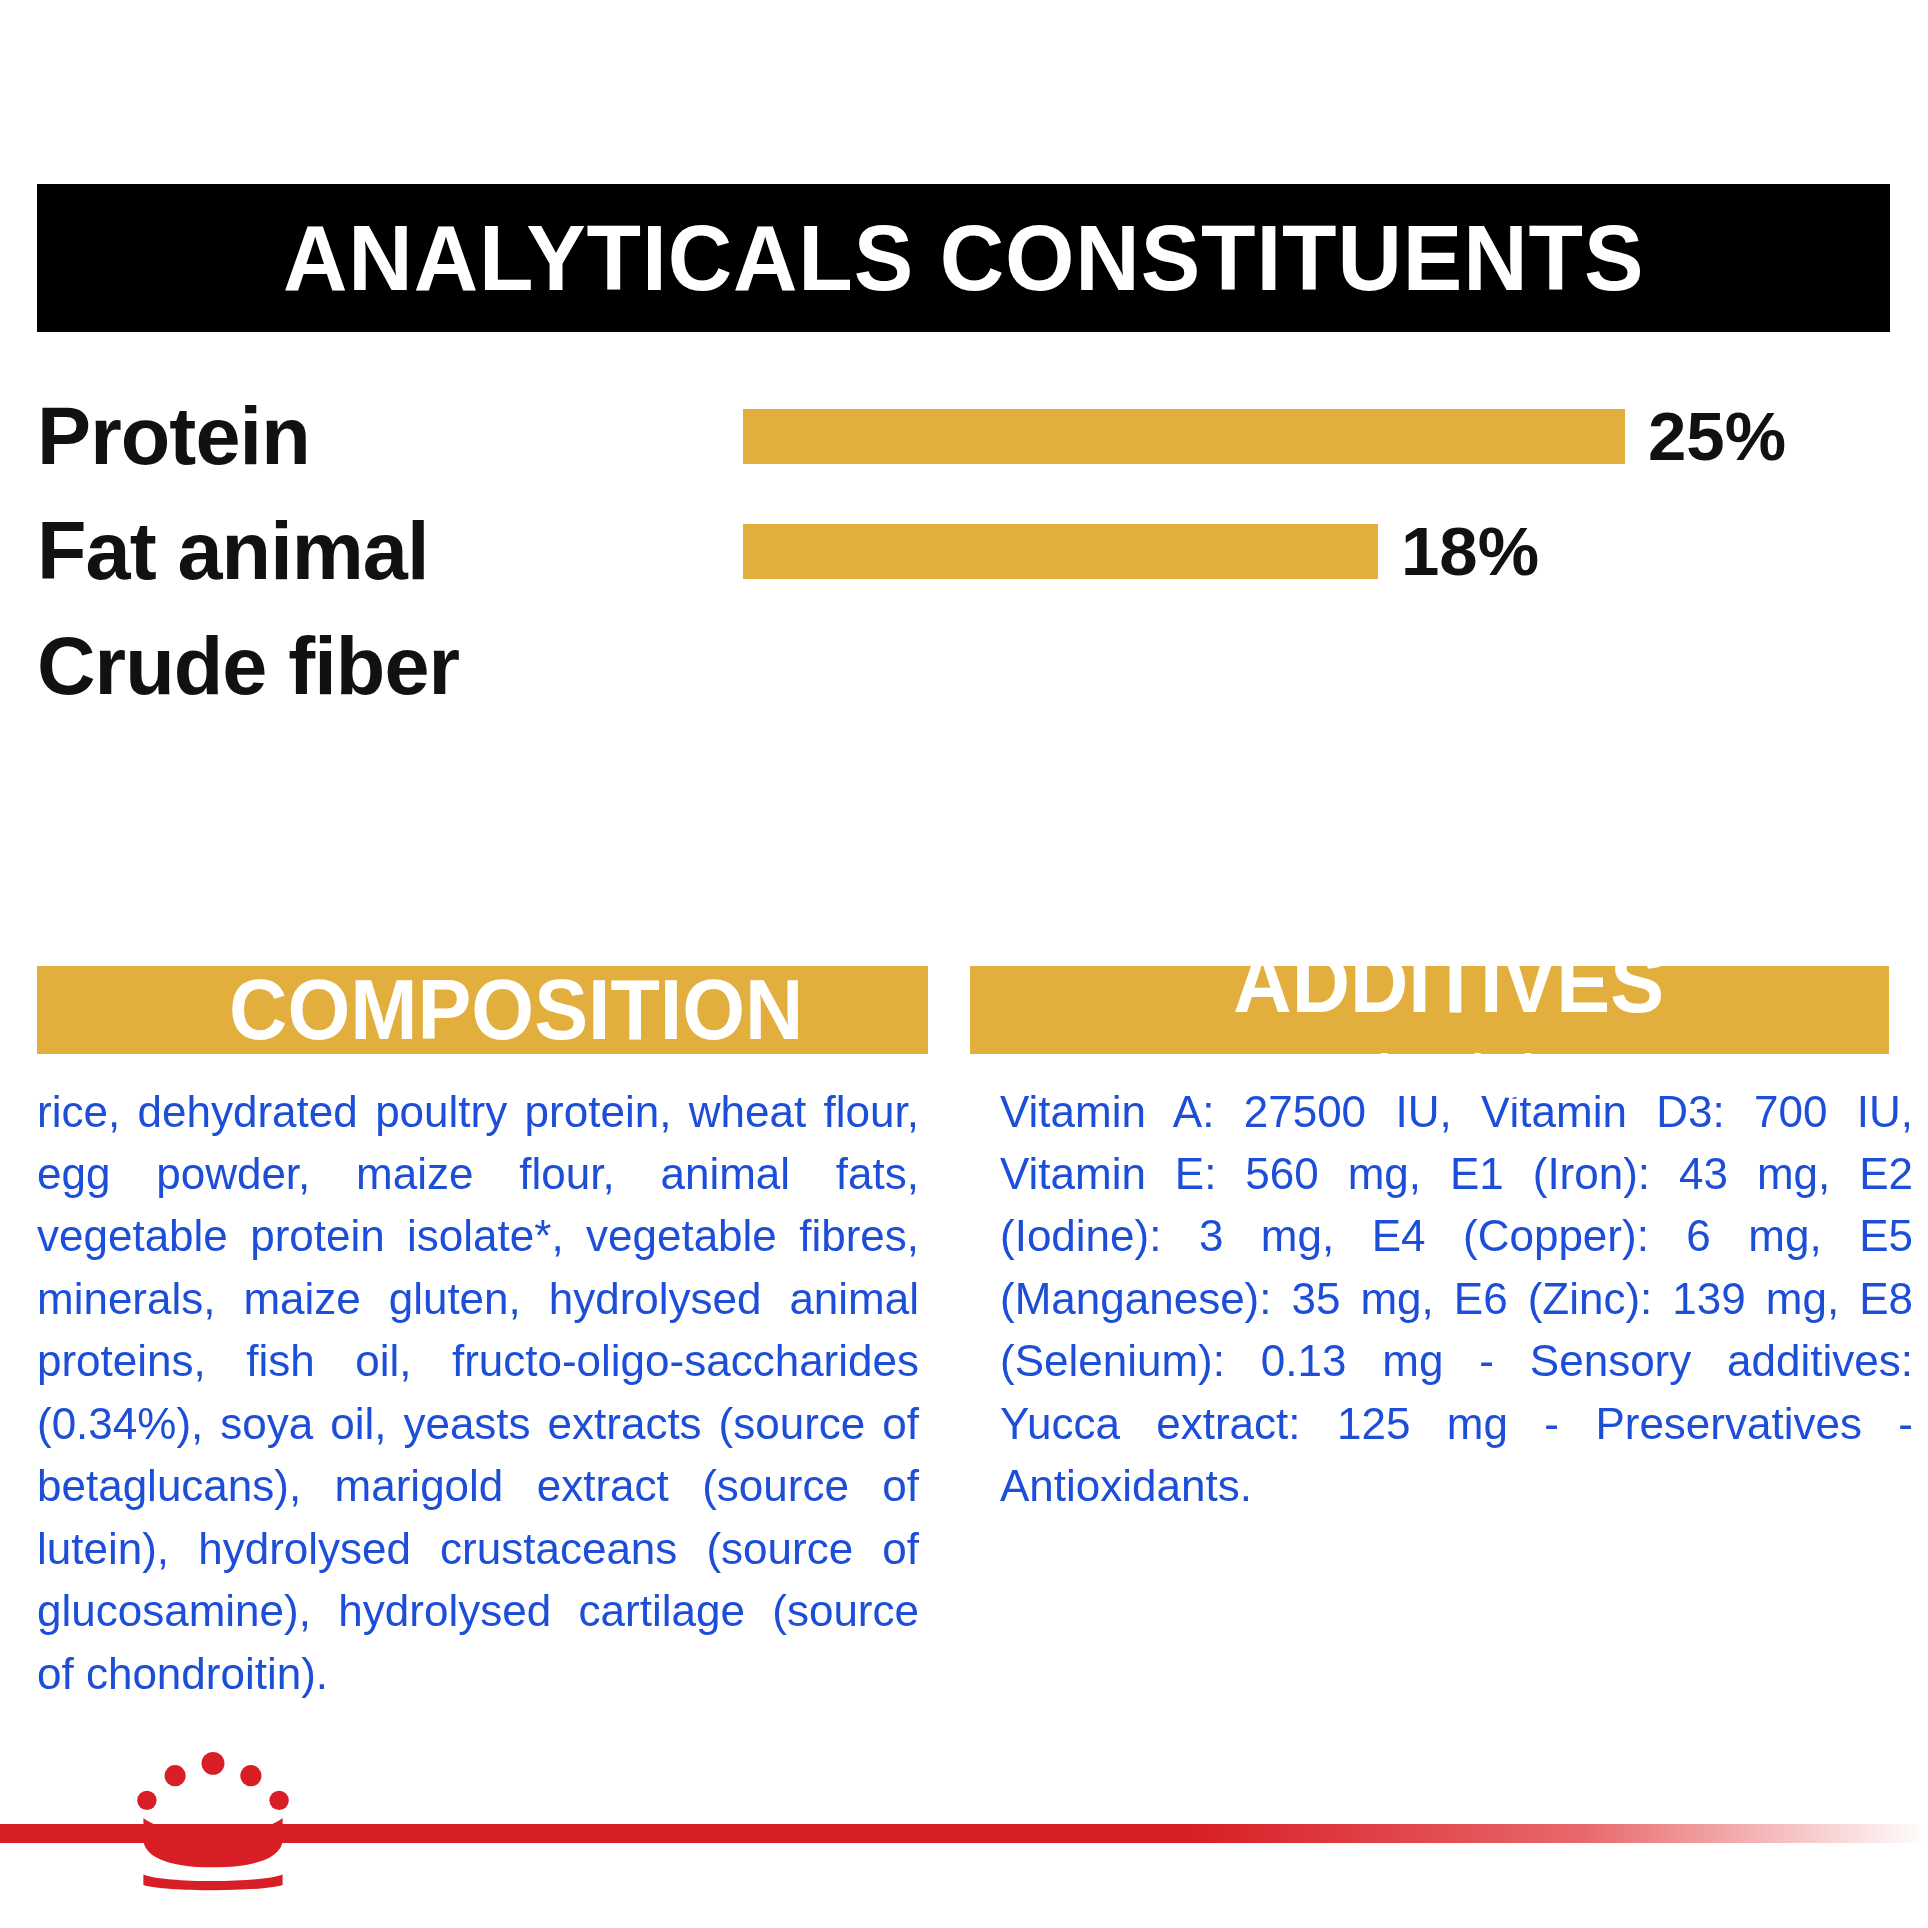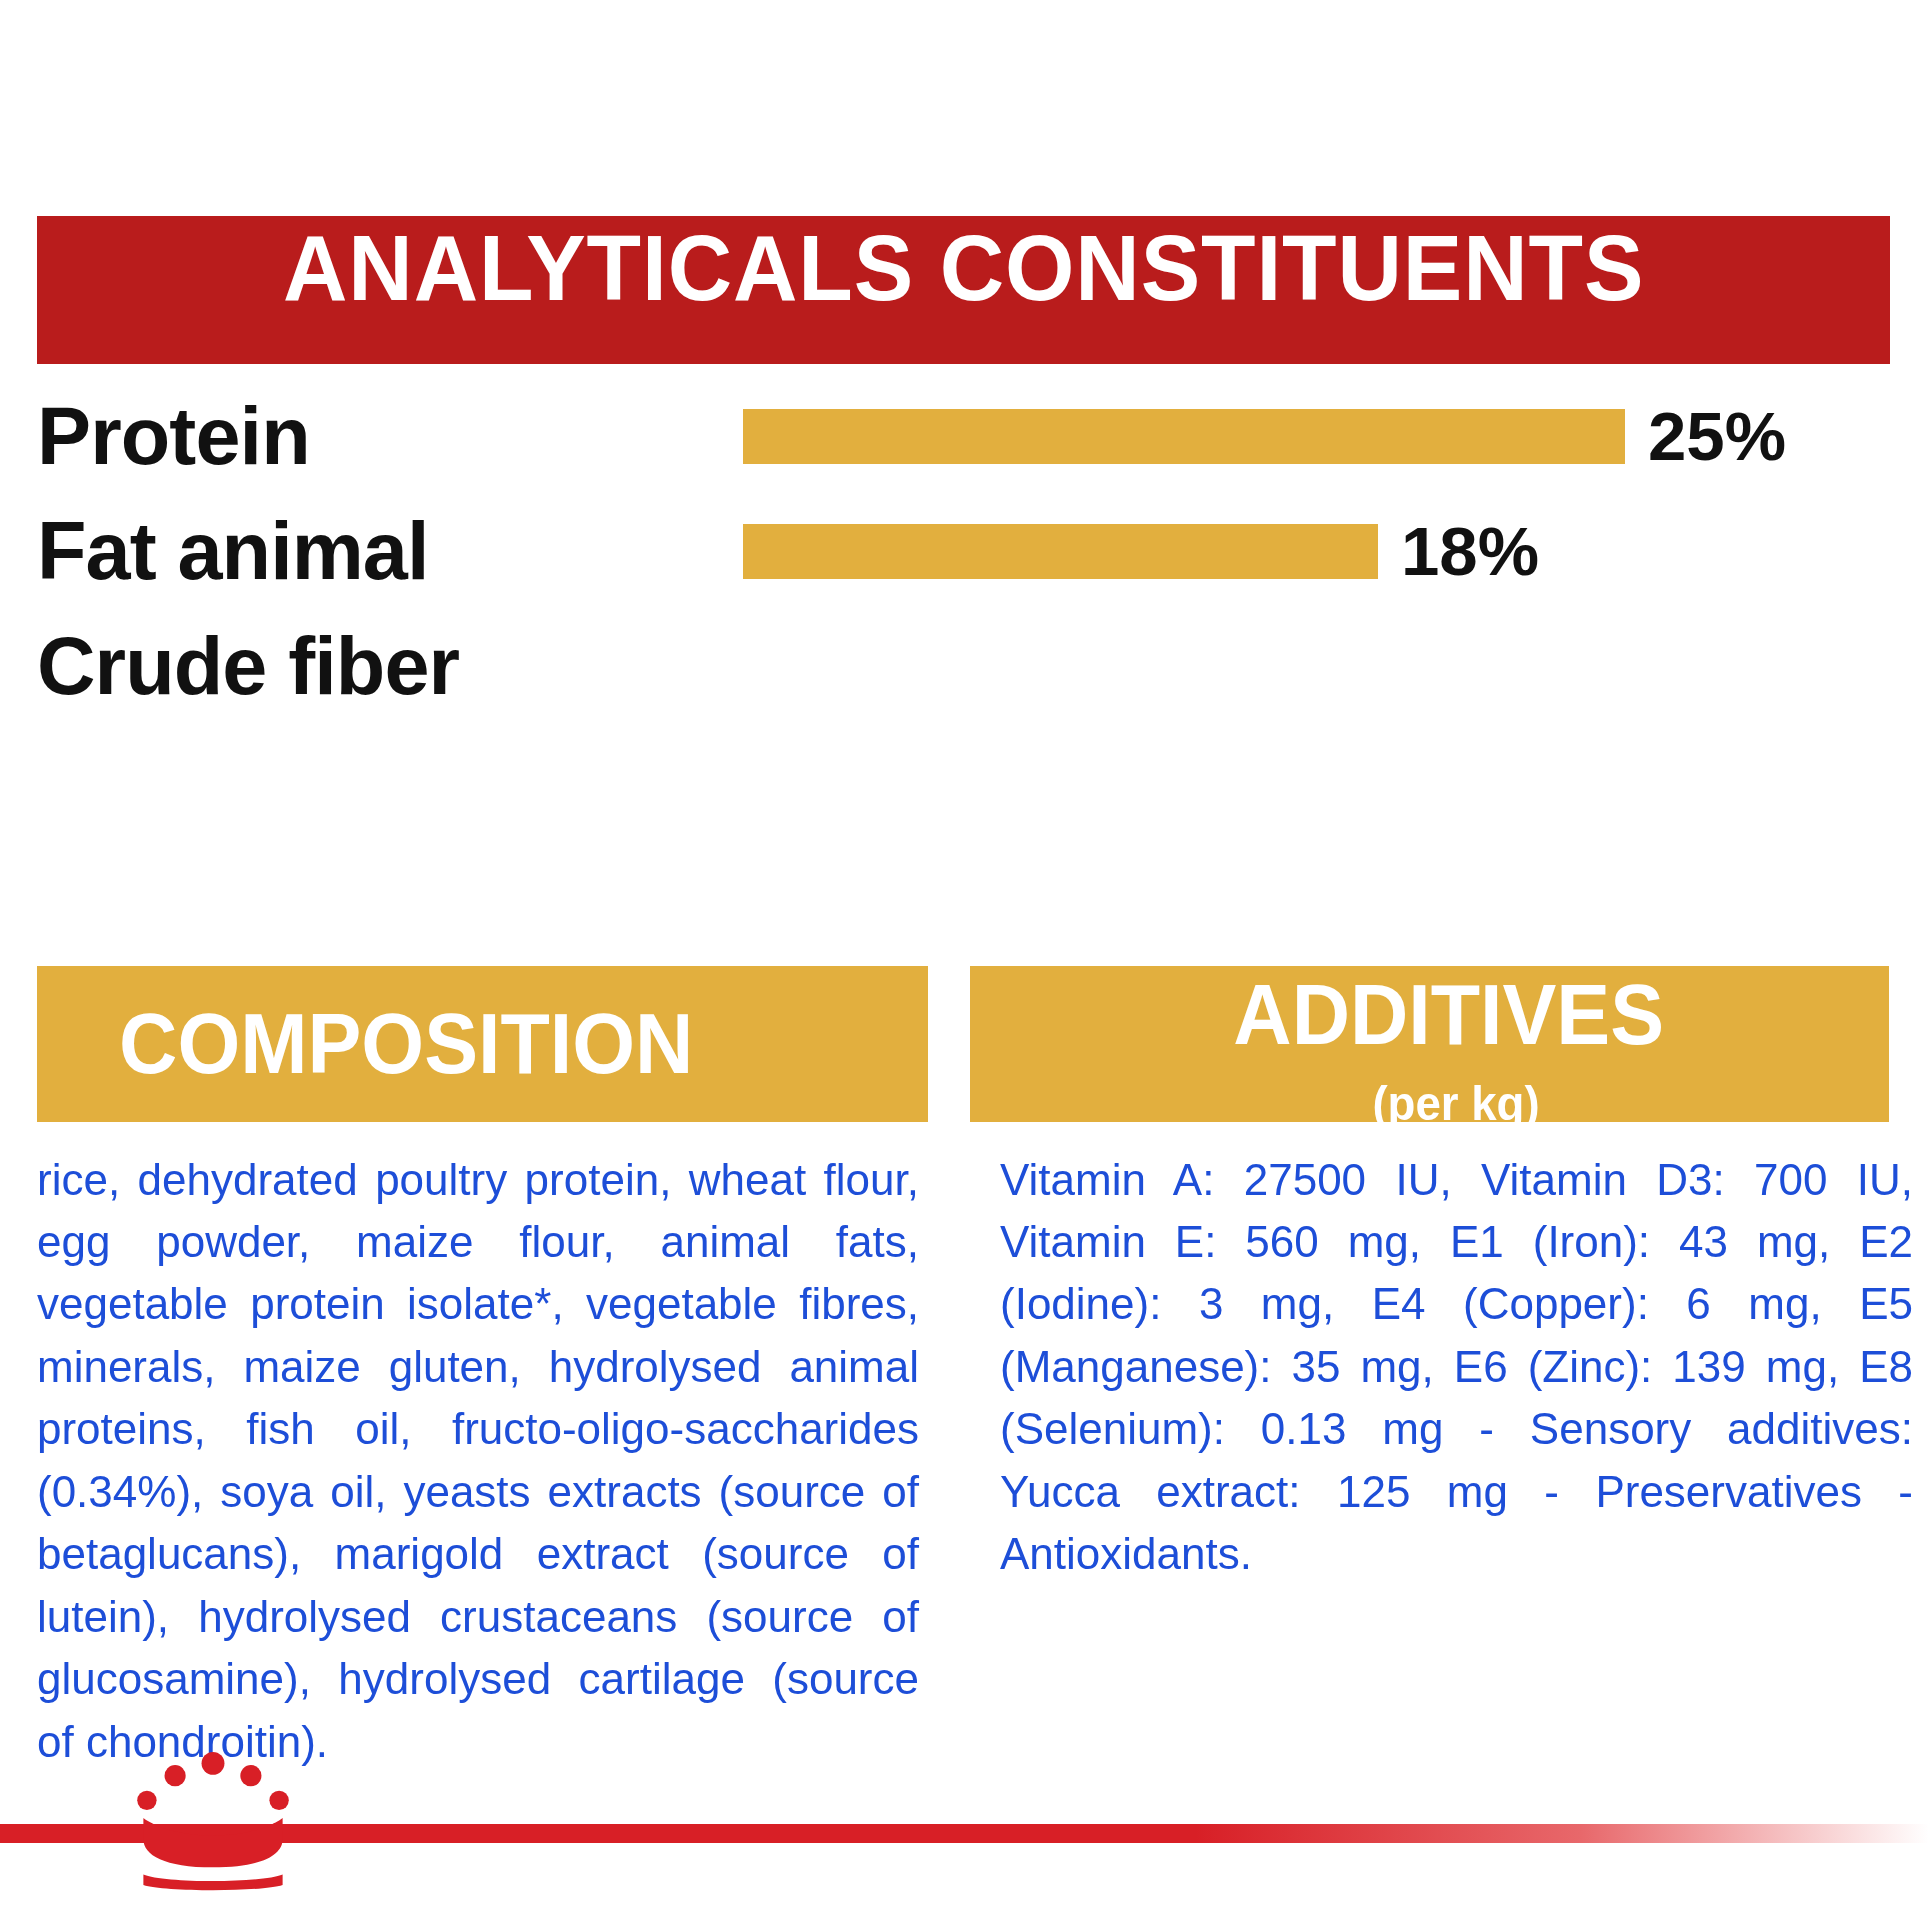--- a/index.html
+++ b/index.html
@@ -19,28 +19,27 @@
   .page {
     position: absolute;
     left: 0; top: 0;
     width: 1929px;
     height: 1929px;
     box-sizing: border-box;
   }
 
   
   .band {
-    background: #b91c1c;
+    background: #000000;
     color: #ffffff;
     display: flex;
-    align-items: flex-start;
+    align-items: center;
     justify-content: center;
     font-weight: bold;
     letter-spacing: 0.9px;
-    margin-top: 32px;
   }
 
   .analyticals-band {
     position: absolute;
     left: 37px;
     top: 184px;
     width: 1853px;
     height: 148px;
     font-size: 92px;
     font-family: "Liberation Sans", sans-serif;
@@ -100,29 +99,30 @@
   .col {
     position: absolute;
     top: 966px;
   }
   .col-left { left: 37px; width: 891px; }
   .col-right { left: 970px; width: 919px; }
 
   .section-band {
     background: #e2af3e;
     color: #ffffff;
-    height: 156px;
+    height: 88px;
     display: flex;
     align-items: center;
     padding-left: 67px;
     box-sizing: border-box;
     font-family: "Liberation Sans", sans-serif;
     font-weight: bold;
     font-size: 85px;
     letter-spacing: 0px;
+    justify-content: center;
   }
   .section-band.right {
     padding-left: 39px;
     flex-direction: column;
   }
   .section-band .main-word {
     transform: scaleX(0.95);
     display: inline-block;
   }
   .section-band .suffix {

